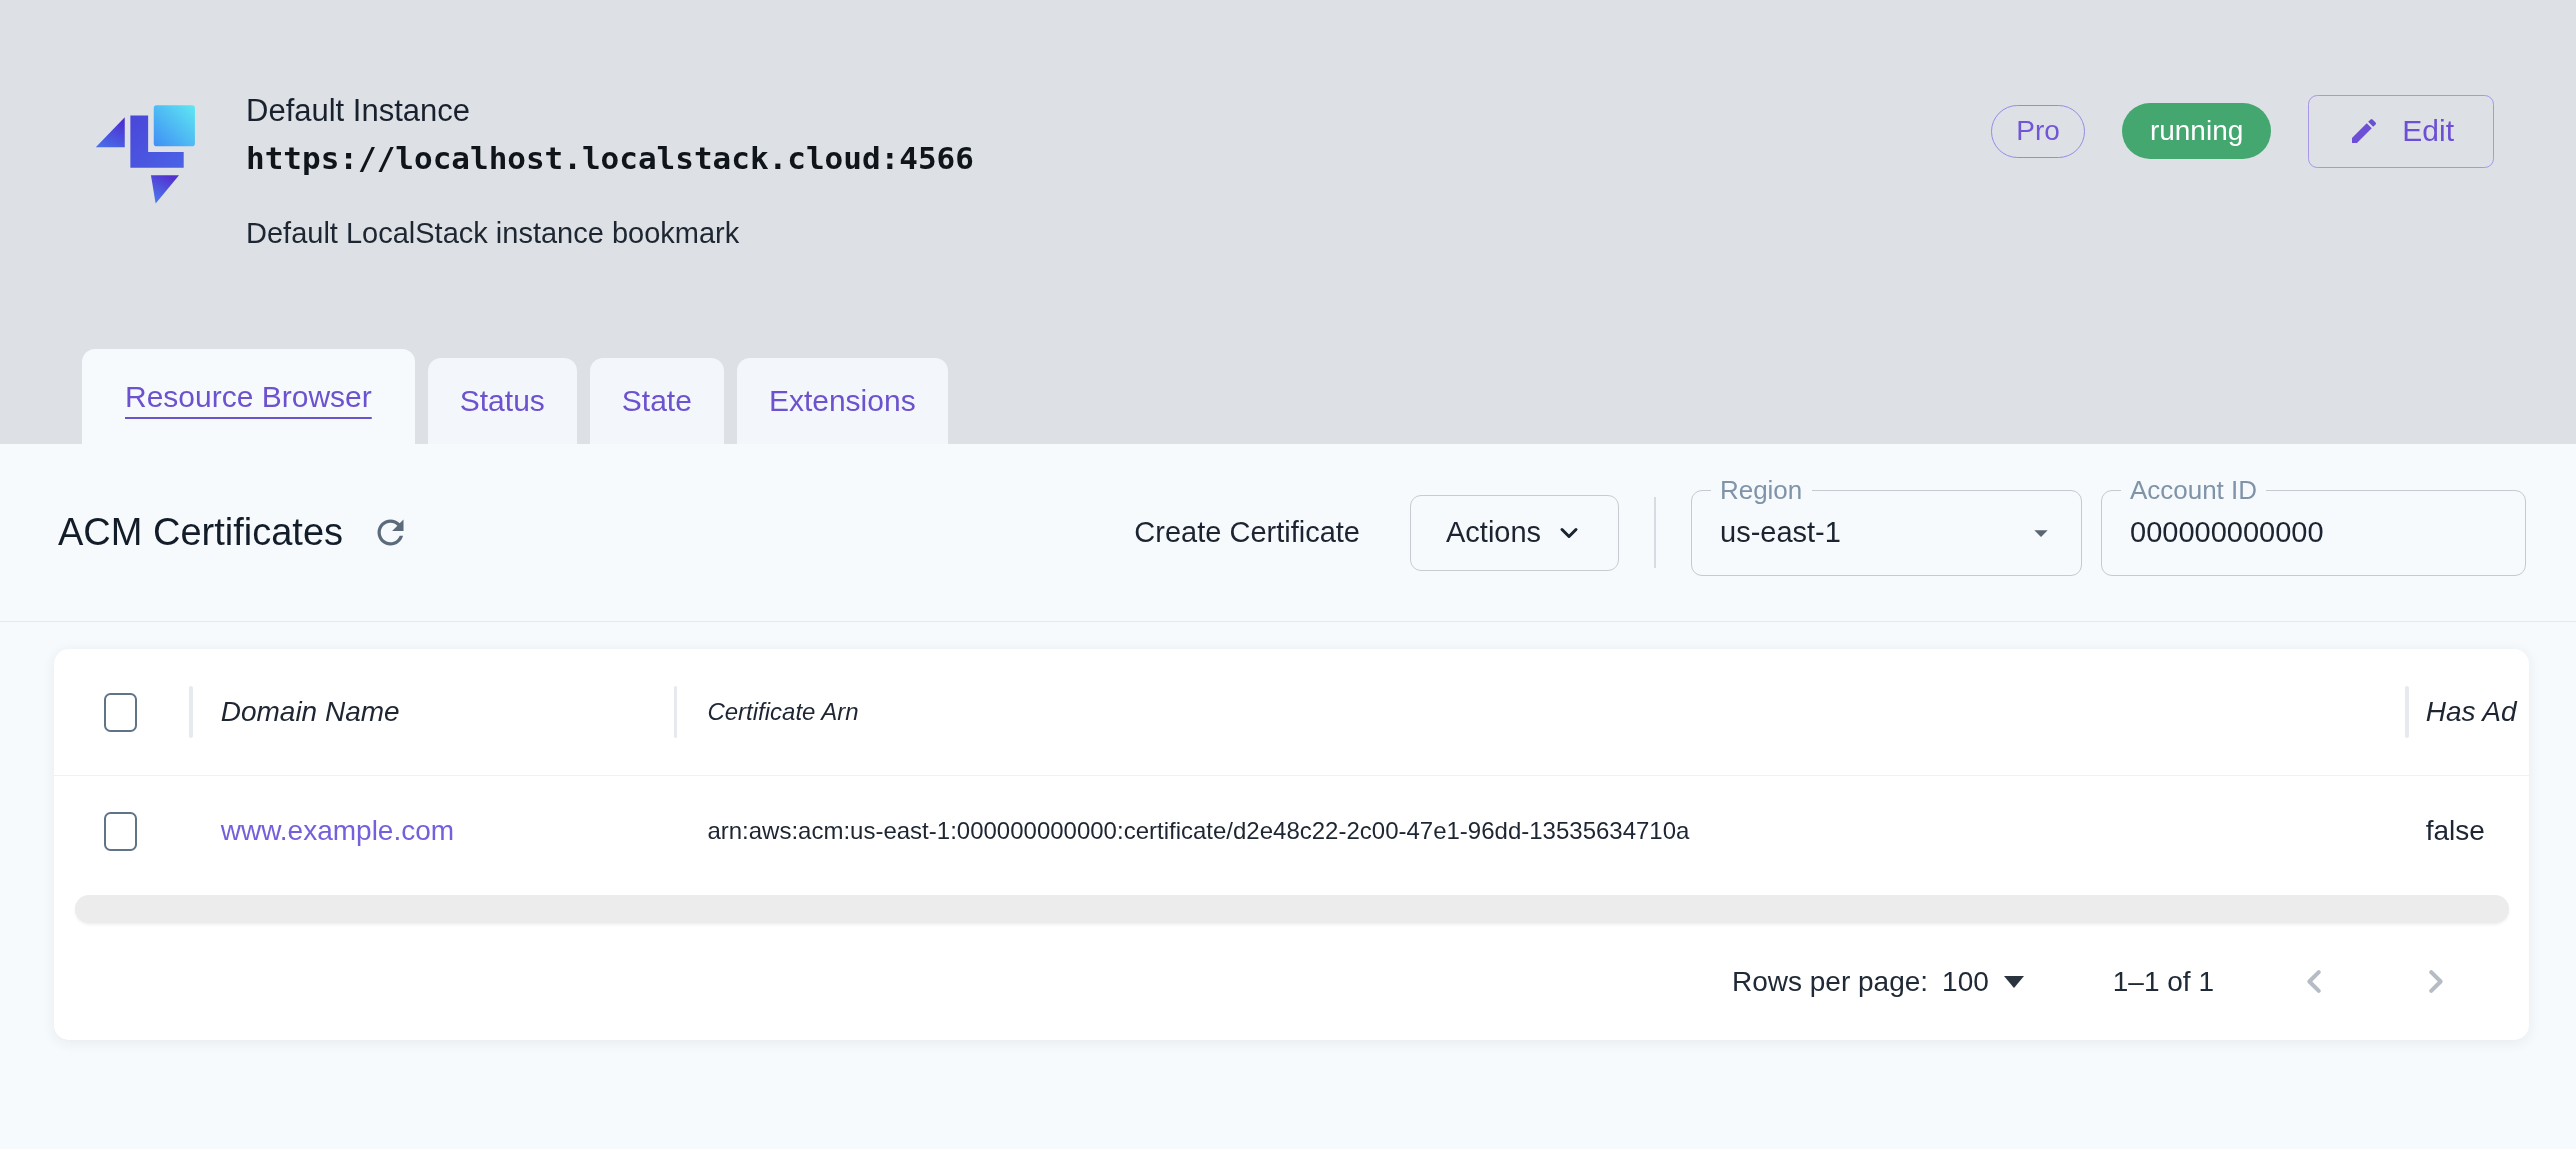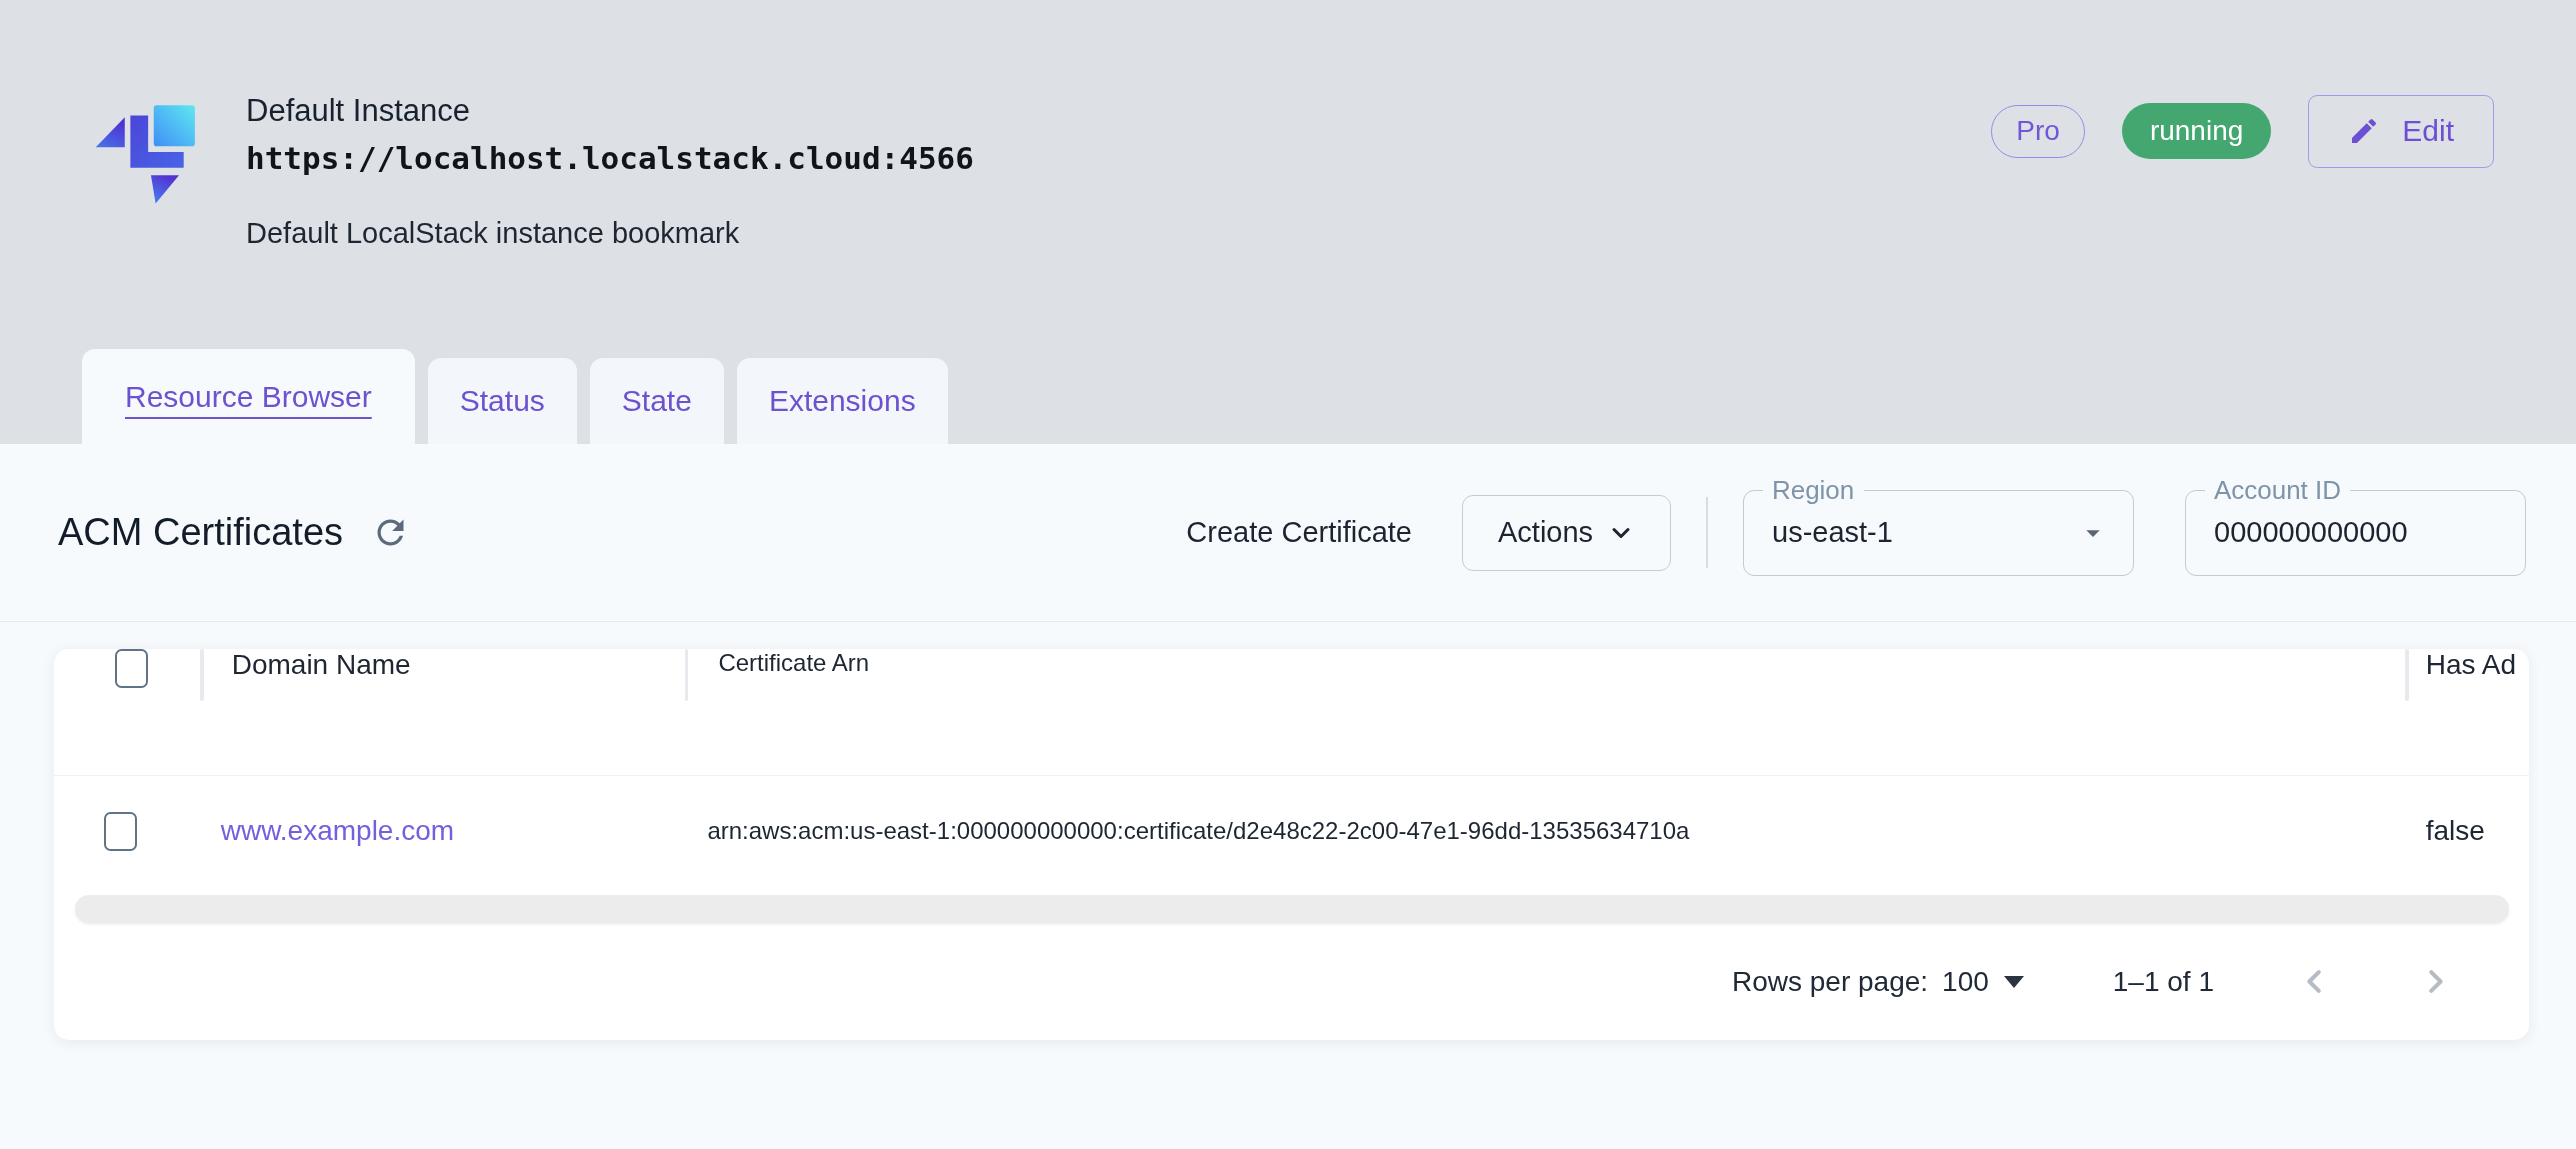--- a/index.html
+++ b/index.html
@@ -31,25 +31,25 @@
   .refresh-btn { margin-left:28px; background:none; border:none; cursor:pointer; display:flex; align-items:center; }
   .toolbar-spacer { flex:1; }
   .create-btn { font-size:29px; color:#1b2430; background:none; border:none; cursor:pointer; margin-right:50px; font-family:inherit; }
   .actions-btn { height:76px; padding:0 35px; display:flex; align-items:center; gap:14px; font-size:29px; color:#1b2430; border:1.9px solid #c7ccd3; border-radius:11px; background:transparent; cursor:pointer; font-family:inherit; }
   .vsep { width:1.9px; height:71px; background:#d7dce2; margin:0 35px; }
   .field { position:relative; height:86px; border:1.9px solid #c3cad2; border-radius:11px; display:flex; align-items:center; }
   .field > label { position:absolute; top:-16px; left:18.6px; background:#f7fafc; padding:0 9.3px; font-size:26px; color:#7f93a9; }
   .field-value { font-size:29px; color:#1b2430; }
   .field-region { width:391px; padding:0 24px 0 28px; cursor:pointer; }
   .field-region .select-arrow { margin-left:auto; }
-  .field-account { width:341px; margin-left:51px; padding:0 28px; }
+  .field-account { width:425px; margin-left:19px; padding:0 28px; }
 
   
   .card { position:absolute; left:54px; top:649px; width:2475px; height:391px; background:#ffffff; border-radius:15px; box-shadow:0 2.8px 13px rgba(25,39,63,0.07); display:flex; flex-direction:column; overflow:hidden; }
-  .thead { height:127px; flex:none; display:flex; align-items:flex-start; padding-left:37px; border-bottom:1.9px solid #eef1f5; }
+  .thead { height:127px; flex:none; display:flex; align-items:center; padding-left:26px; border-bottom:1.9px solid #eef1f5;font-style:italic; }
   .trow { height:110px; flex:none; display:flex; align-items:center; padding-left:26px; }
   .c-check { width:109px; flex:none; display:flex; align-items:center; padding-left:24px; }
   .checkbox { width:33px; height:39px; border:2.8px solid #607387; border-radius:6.5px; background:#fff; cursor:pointer; }
   .vd { width:3.7px; height:52px; background:#e6e9ed; border-radius:1.9px; flex:none; }
   .vd.ghost { background:transparent; }
   .c-domain { width:481px; flex:none; padding-left:28px; font-size:28px; color:#1d2632; white-space:nowrap; overflow:hidden; }
   .c-arn { flex:1; padding-left:30px; font-size:24px; color:#1d2632; white-space:nowrap; overflow:hidden; }
   .c-flag { width:120px; flex:none; padding-left:16.7px; font-size:28px; color:#1d2632; white-space:nowrap; overflow:hidden; }
   .domain-link { color:#7460dd; text-decoration:none; cursor:pointer; }
   .hscroll { flex:none; margin:9.3px 20.5px 0; height:28px; border-radius:14px; background:#ececec; box-shadow:0 1.9px 2.8px rgba(0,0,0,0.06); cursor:pointer; }

